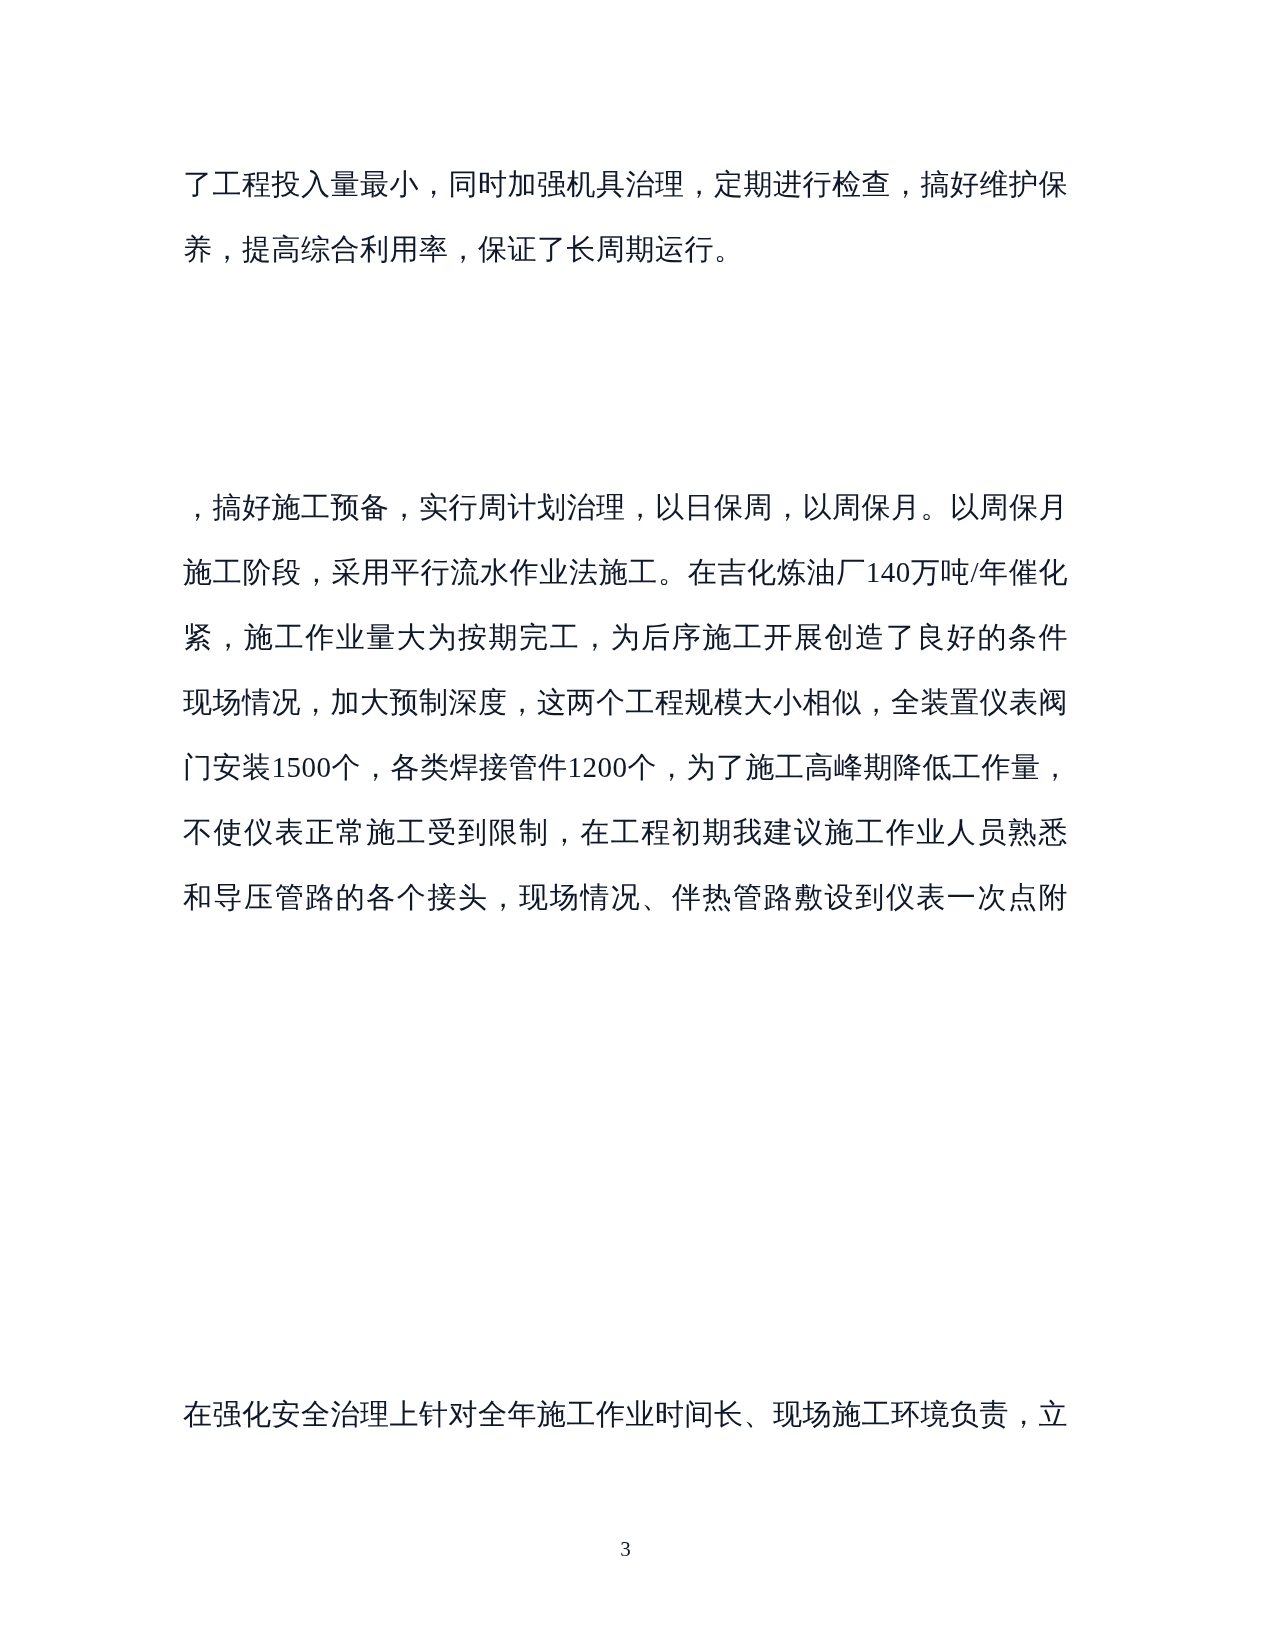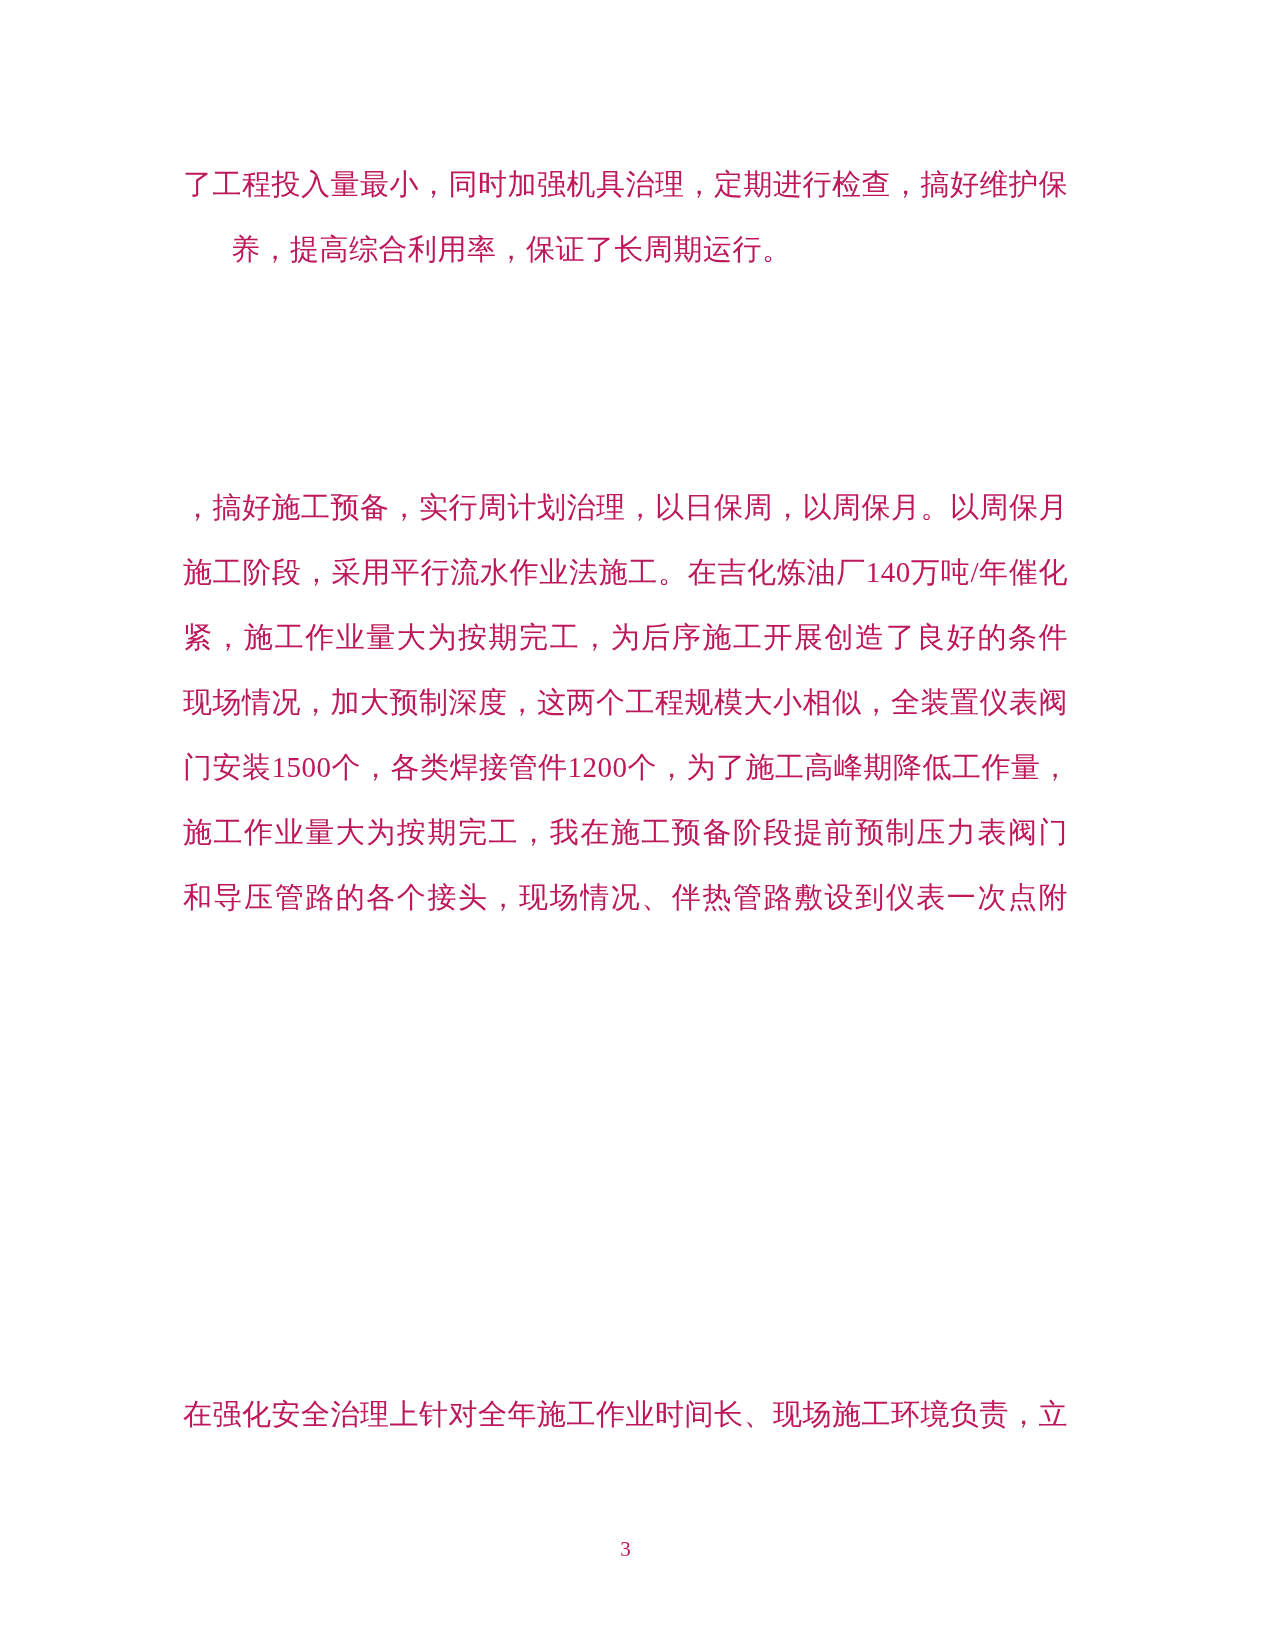--- a/index.html
+++ b/index.html
@@ -6,21 +6,21 @@
     margin: 0;
     padding: 0;
     background: #888;
   }
   .page {
     position: relative;
     width: 1274px;
     height: 1650px;
     margin: 0 auto;
     background: #ffffff;
-    color: #be185d;
+    color: #0f172a;
     font-family: "Liberation Serif", "DejaVu Serif", serif;
     overflow: hidden;
   }
   .para {
     position: absolute;
     left: 183px;
     width: 885px;
   }
   .para .line {
     height: 65px;
@@ -28,21 +28,20 @@
     font-size: 29px;
     text-align: justify;
     text-align-last: justify;
     text-justify: inter-ideograph;
     white-space: nowrap;
     letter-spacing: 0.5px;
   }
   .para .line.end {
     text-align-last: left;
     white-space: normal;
-    margin-left: 48px;
   }
   #para-1 { top: 152px; }
   #para-2 { top: 475px; }
   #para-3 { top: 1382px; }
   .page-footer {
     position: absolute;
     left: 183px;
     width: 885px;
     top: 1534px;
     height: 30px;
@@ -61,21 +60,21 @@
     <div class="line">了工程投入量最小，同时加强机具治理，定期进行检查，搞好维护保</div>
     <div class="line end">养，提高综合利用率，保证了长周期运行。</div>
   </div>
 
   <div class="para" id="para-2">
     <div class="line">，搞好施工预备，实行周计划治理，以日保周，以周保月。以周保月</div>
     <div class="line">施工阶段，采用平行流水作业法施工。在吉化炼油厂140万吨/年催化</div>
     <div class="line">紧，施工作业量大为按期完工，为后序施工开展创造了良好的条件</div>
     <div class="line">现场情况，加大预制深度，这两个工程规模大小相似，全装置仪表阀</div>
     <div class="line">门安装1500个，各类焊接管件1200个，为了施工高峰期降低工作量，</div>
-    <div class="line">施工作业量大为按期完工，我在施工预备阶段提前预制压力表阀门</div>
+    <div class="line">不使仪表正常施工受到限制，在工程初期我建议施工作业人员熟悉</div>
     <div class="line">和导压管路的各个接头，现场情况、伴热管路敷设到仪表一次点附</div>
   </div>
 
   <div class="para" id="para-3">
     <div class="line">在强化安全治理上针对全年施工作业时间长、现场施工环境负责，立</div>
   </div>
 
   <div class="page-footer">3</div>
 
 </div>

